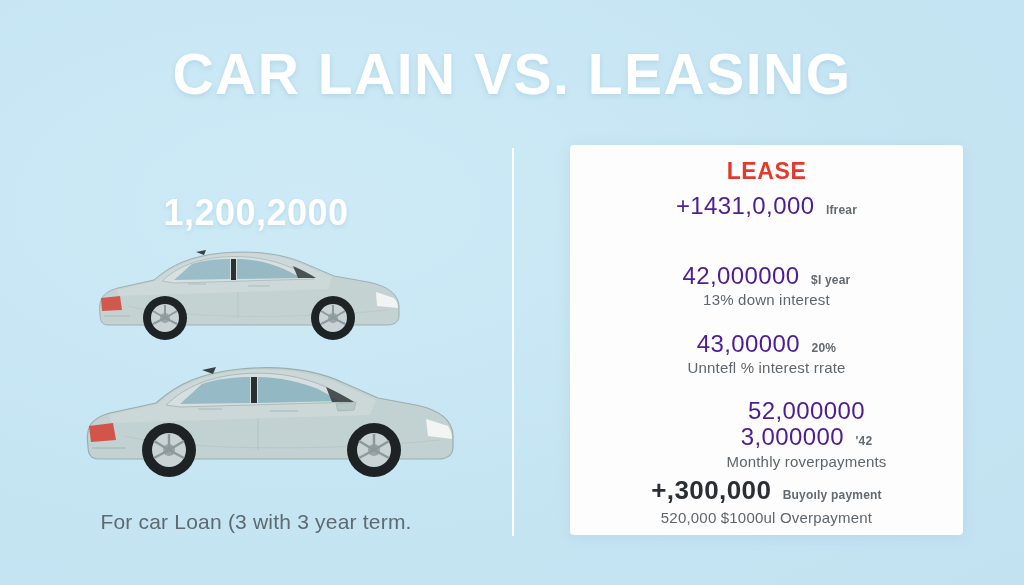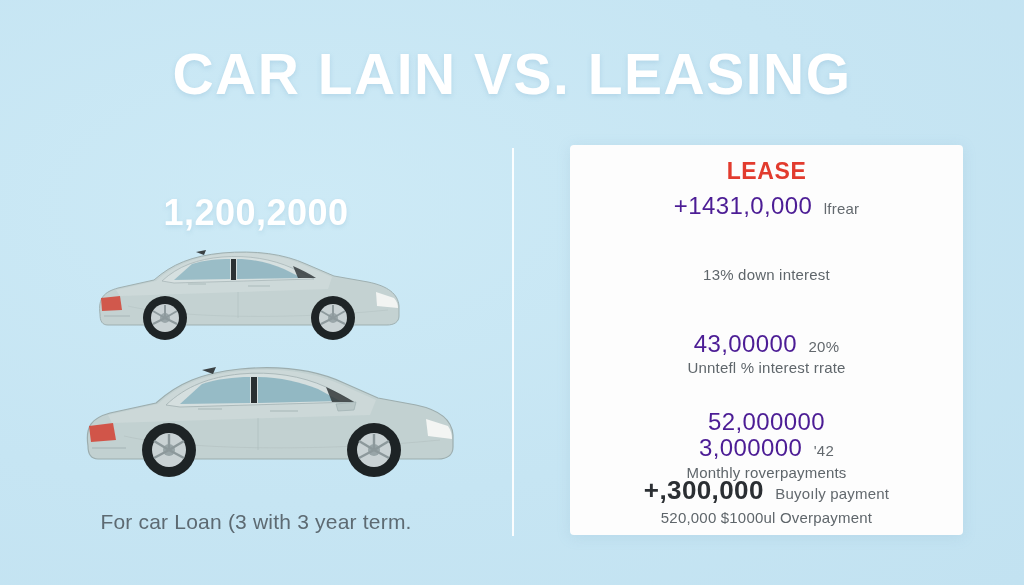--- a/index.html
+++ b/index.html
@@ -140,37 +140,37 @@
     letter-spacing: 0.4px;
   }
   .big-sm {
     color: #2b2f33;
     font-size: 26px;
     font-weight: bold;
     letter-spacing: 0.4px;
   }
   .unit {
     color: #63696e;
-    font-size: 15px;
-    font-weight: normal;
+    font-size: 12px;
+    font-weight: bold;
     letter-spacing: 0.2px;
     margin-left: 7px;
   }
   .sub {
     color: #5f666b;
     font-size: 15px;
     letter-spacing: 0.2px;
     margin-top: 3px;
     white-space: nowrap;
   }
 
   #row-1 { top: 48px; }
   #row-2 { top: 118px; }
   #row-3 { top: 186px; }
-  #row-4 { top: 264px; }
+  #row-4 { top: 253px; margin-left: 40px; }
   #row-5 { top: 332px; }
 
   #row-4 .line-two { margin-top: 1px; }
   #row-5 .sub { margin-top: 4px; }
 </style>
 </head>
 <body>
 
 <div id="infographic">
 
@@ -275,20 +275,24 @@
     <div id="lease-heading">LEASE</div>
 
     <div class="row" id="row-1">
       <div class="line-main">
         <span class="big">+1431,0,000</span>
         <span class="unit">lfrear</span>
       </div>
     </div>
 
     <div class="row" id="row-2">
+      <div class="line-main">
+        <span class="big">42,000000</span>
+        <span class="unit">$I year</span>
+      </div>
       <div class="sub">13% down interest</div>
     </div>
 
     <div class="row" id="row-3">
       <div class="line-main">
         <span class="big">43,00000</span>
         <span class="unit">20%</span>
       </div>
       <div class="sub">Unntefl % interest rrate</div>
     </div>

